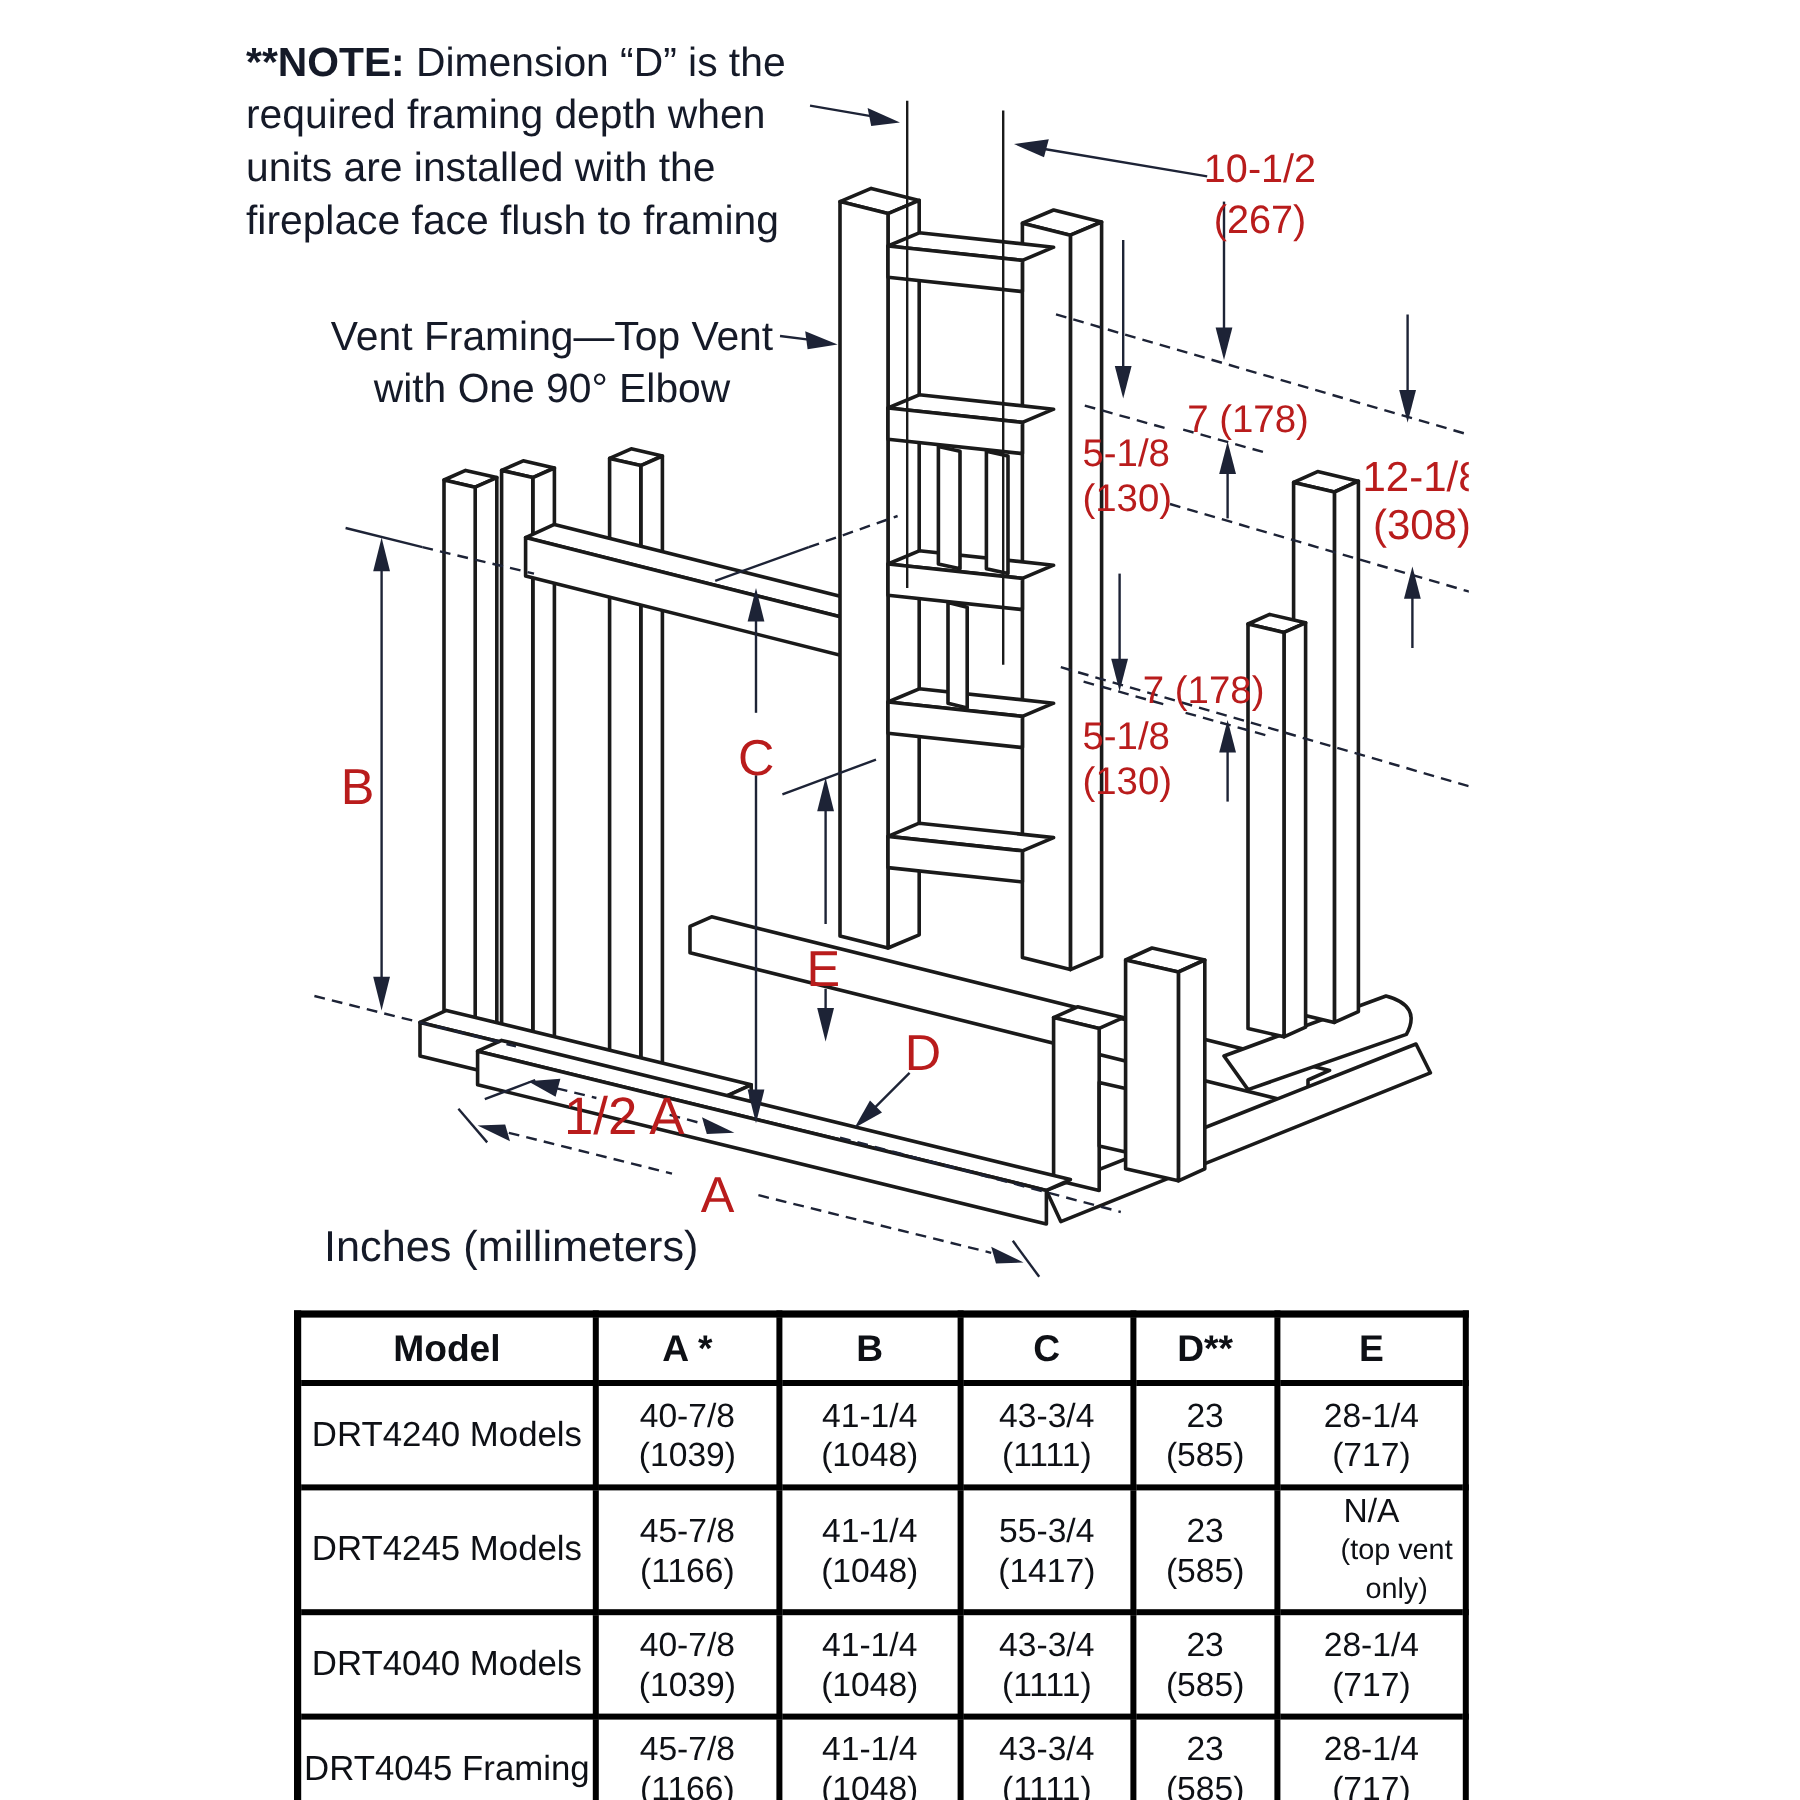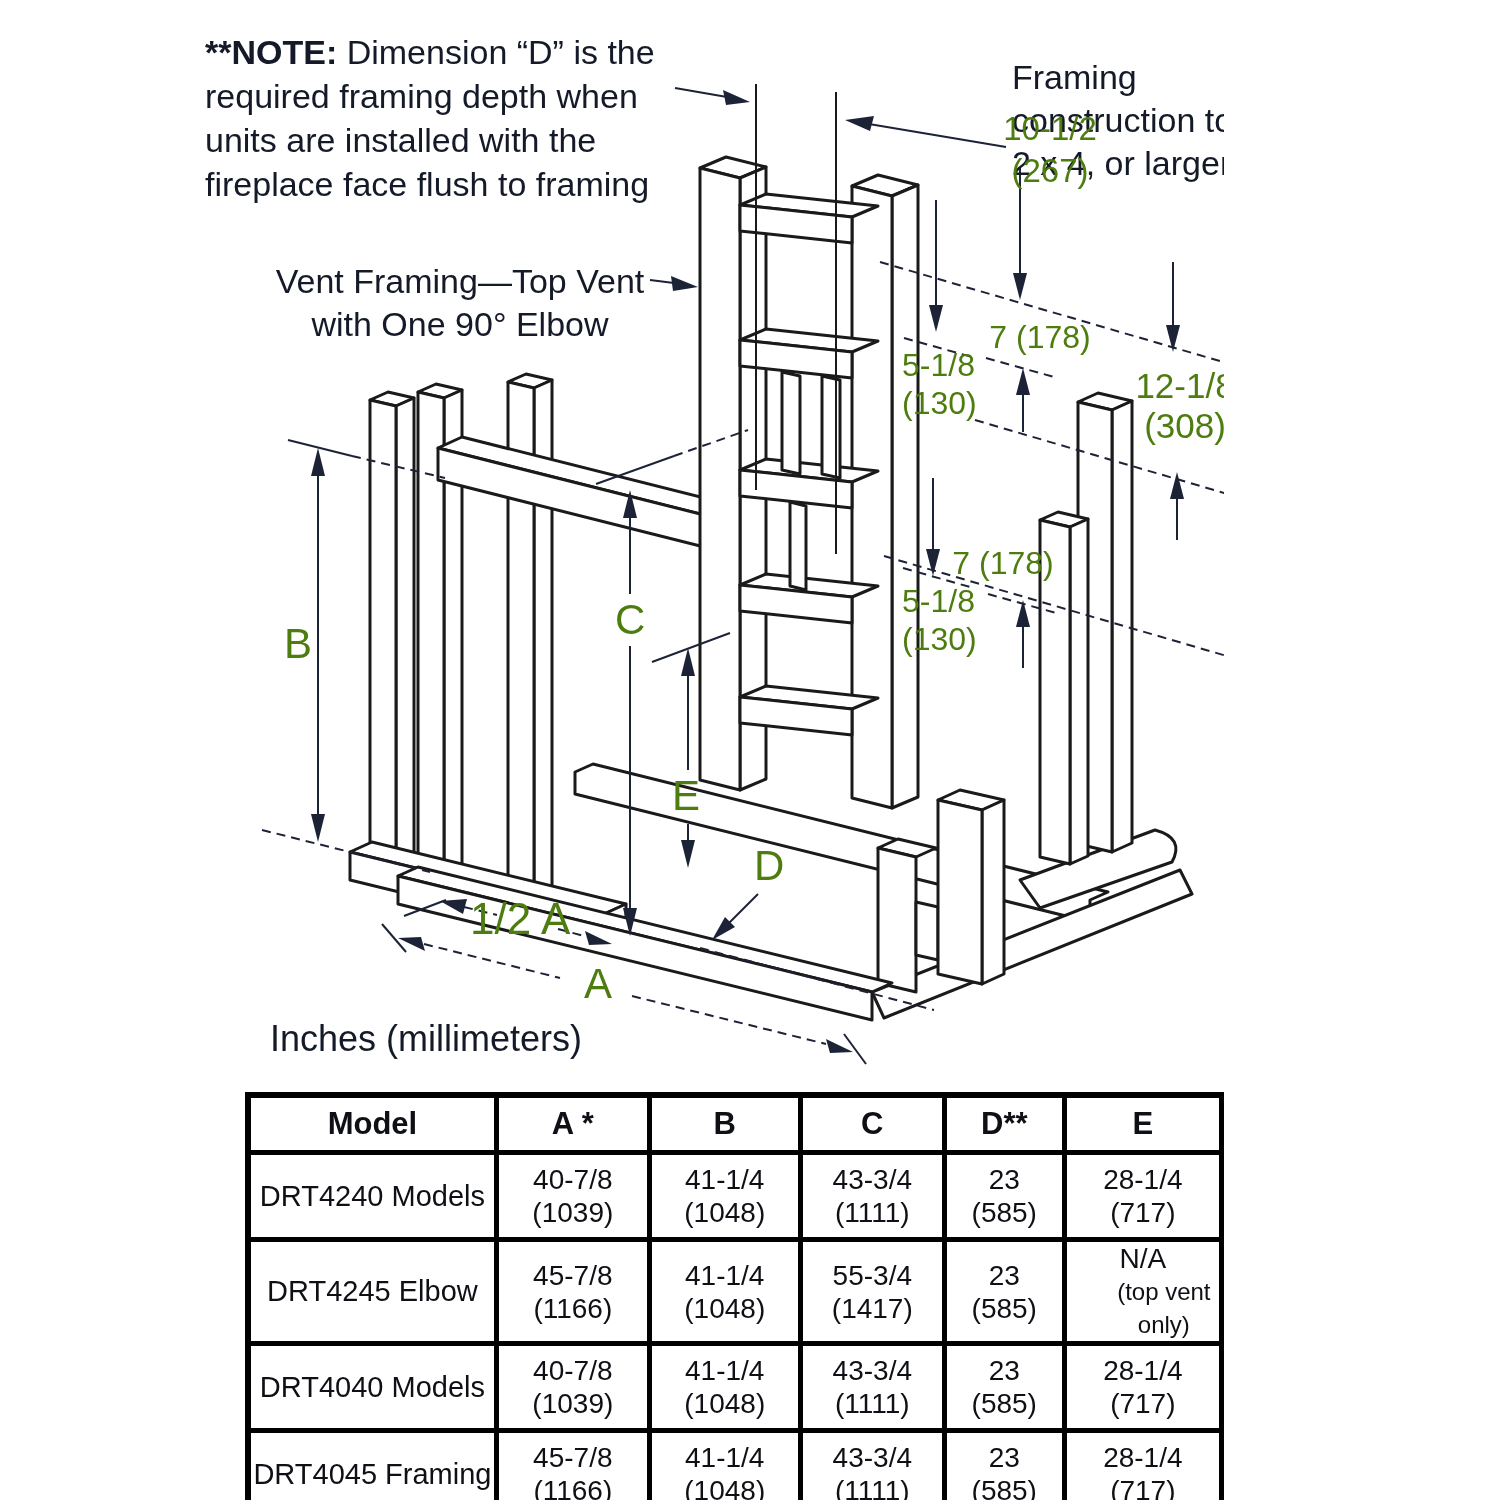--- a/index.html
+++ b/index.html
@@ -5,21 +5,21 @@
   html,body{margin:0;padding:0;background:#fff;}
   #page{position:relative;width:1224px;height:1500px;background:#ffffff;overflow:hidden;
         font-family:"Liberation Sans",sans-serif;color:#151a28;}
   #diagram-svg{position:absolute;left:0;top:0;}
   .txt{position:absolute;white-space:nowrap;}
   .note{left:205px;top:30px;width:520px;font-size:34px;line-height:44px;white-space:normal;}
   .note b{font-weight:bold;}
   .framing-note{left:1012px;top:56px;font-size:34px;line-height:43px;}
   .vent-label{left:268px;top:260px;width:384px;text-align:center;font-size:34px;line-height:43px;}
   .units{left:270px;top:1018px;font-size:36px;}
-  .dim{color:#4d7c0f;}
+  .dim{color:#b91c1c;margin-top:12px;}
   .dim-letter{font-size:42px;}
   .dim-num{font-size:32px;line-height:38px;}
   .ctr{text-align:center;}
   
   #spec-table{position:absolute;left:245px;top:1092px;width:980px;border-collapse:collapse;
               border:6px solid #000;table-layout:fixed;color:#0e1015;}
   #spec-table th,#spec-table td{border:5px solid #000;text-align:center;vertical-align:middle;padding:0;}
   #spec-table th{height:52px;font-size:31px;font-weight:bold;}
   #spec-table td{height:82px;font-size:28px;line-height:33px;}
   #spec-table td.model-cell{font-size:29px;}
@@ -192,25 +192,20 @@
     </g>
   </svg>
 
   <div class="txt note">
     <b>**NOTE:</b><span> Dimension “D” is the</span><br>
     <span>required framing depth when</span><br>
     <span>units are installed with the</span><br>
     <span>fireplace face flush to framing</span>
   </div>
 
-  <div class="txt framing-note">
-    <div>Framing</div>
-    <div>construction to be</div>
-    <div>2 x 4, or larger.</div>
-  </div>
 
   <div class="txt vent-label">
     <div>Vent Framing—Top Vent</div>
     <div>with One 90° Elbow</div>
   </div>
 
   <div class="txt dim dim-num ctr" style="left:985px;top:108px;width:130px;font-size:33px;line-height:42px;">
     <div>10-1/2</div>
     <div>(267)</div>
   </div>
@@ -280,21 +275,21 @@
           <td>
             <div>23</div>
             <div>(585)</div>
           </td>
           <td>
             <div>28-1/4</div>
             <div>(717)</div>
           </td>
         </tr>
         <tr>
-          <td class="model-cell">DRT4245 Elbow</td>
+          <td class="model-cell">DRT4245 Models</td>
           <td>
             <div>45-7/8</div>
             <div>(1166)</div>
           </td>
           <td>
             <div>41-1/4</div>
             <div>(1048)</div>
           </td>
           <td>
             <div>55-3/4</div>

